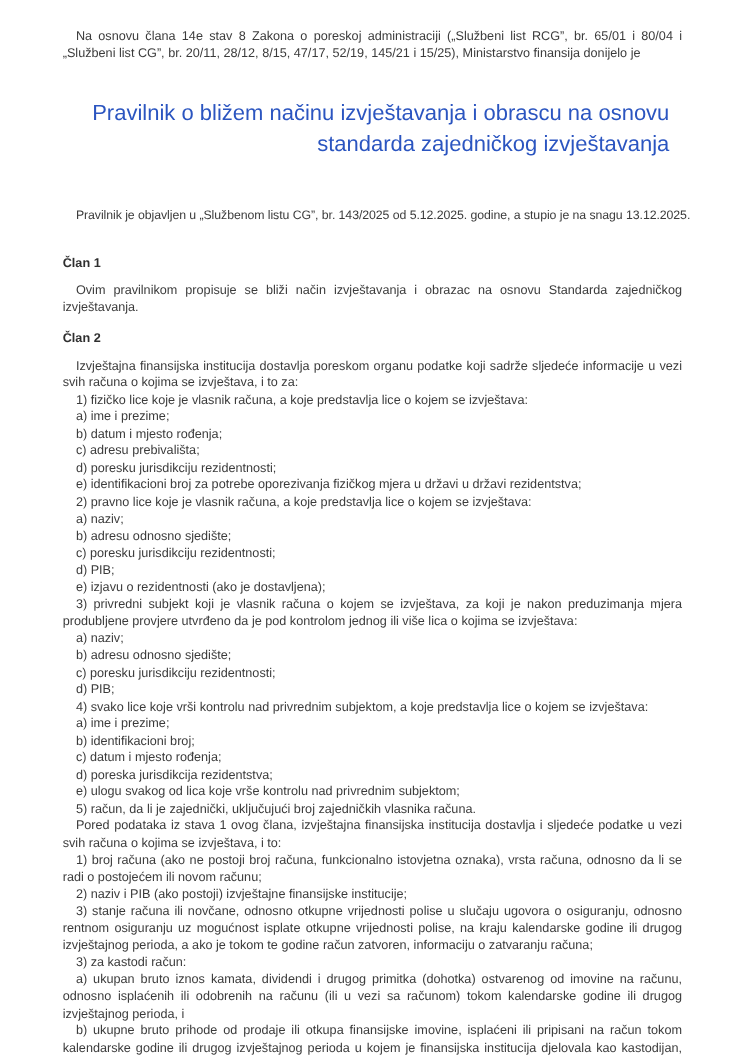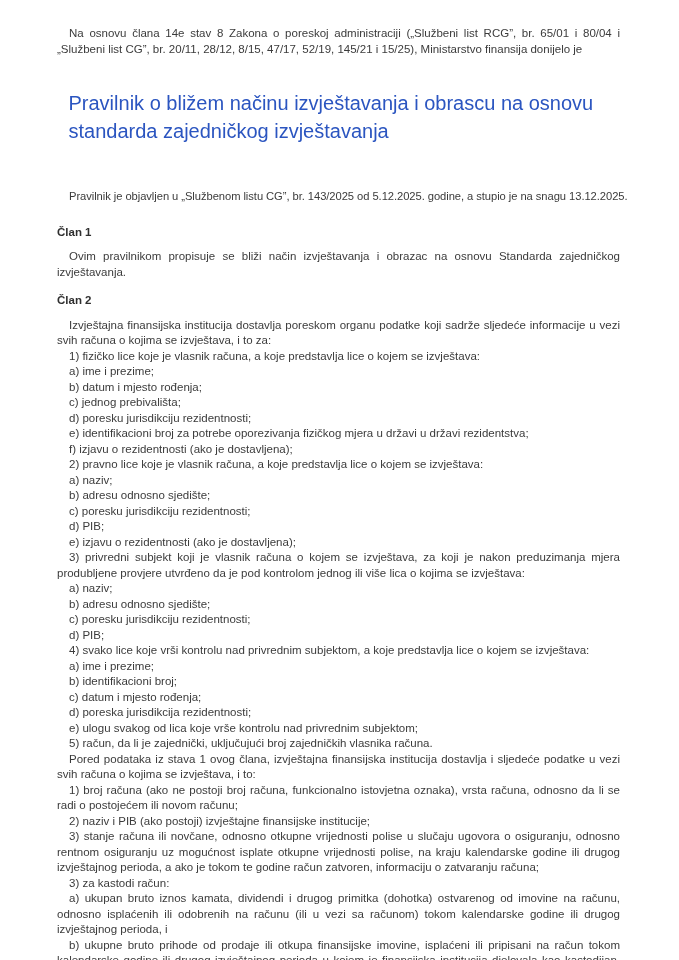--- a/index.html
+++ b/index.html
@@ -24,25 +24,25 @@
     margin: 0;
     text-align: justify;
     text-indent: 12px;
   }
   .doc-title {
     margin: 32px auto 0 auto;
     max-width: 540px;
     font-size: 20px;
     line-height: 28px;
     font-weight: 500;
-    text-align: left;
+    text-align: right;
     color: #2b55c0;
   }
   .publication {
-    margin: 44px 0 20px 0;
+    margin: 44px 0 28px 0;
     text-indent: 12px;
     white-space: nowrap;
     font-size: 11.2px;
     letter-spacing: -0.06px;
   }
   .clan-heading {
     margin: 13px 0 9px 0;
     font-weight: bold;
     text-align: left;
     color: #2f2f2f;
@@ -64,40 +64,39 @@
   <p class="publication">Pravilnik je objavljen u „Službenom listu CG”, br. 143/2025 od 5.12.2025. godine, a stupio je na snagu 13.12.2025.</p>
 
   <div>
       <div class="clan-heading">Član 1</div>
       <p class="body-para">Ovim pravilnikom propisuje se bliži način izvještavanja i obrazac na osnovu Standarda zajedničkog izvještavanja.</p>
       <div class="clan-heading">Član 2</div>
       <p class="body-para">Izvještajna finansijska institucija dostavlja poreskom organu podatke koji sadrže sljedeće informacije u vezi svih računa o kojima se izvještava, i to za:</p>
       <p class="body-para">1) fizičko lice koje je vlasnik računa, a koje predstavlja lice o kojem se izvještava:</p>
       <p class="body-para">a) ime i prezime;</p>
       <p class="body-para">b) datum i mjesto rođenja;</p>
-      <p class="body-para">c) jednog prebivališta;</p>
+      <p class="body-para">c) adresu prebivališta;</p>
       <p class="body-para">d) poresku jurisdikciju rezidentnosti;</p>
       <p class="body-para">e) identifikacioni broj za potrebe oporezivanja fizičkog mjera u državi u državi rezidentstva;</p>
-      <p class="body-para">f) izjavu o rezidentnosti (ako je dostavljena);</p>
       <p class="body-para">2) pravno lice koje je vlasnik računa, a koje predstavlja lice o kojem se izvještava:</p>
       <p class="body-para">a) naziv;</p>
       <p class="body-para">b) adresu odnosno sjedište;</p>
       <p class="body-para">c) poresku jurisdikciju rezidentnosti;</p>
       <p class="body-para">d) PIB;</p>
       <p class="body-para">e) izjavu o rezidentnosti (ako je dostavljena);</p>
       <p class="body-para">3) privredni subjekt koji je vlasnik računa o kojem se izvještava, za koji je nakon preduzimanja mjera produbljene provjere utvrđeno da je pod kontrolom jednog ili više lica o kojima se izvještava:</p>
       <p class="body-para">a) naziv;</p>
       <p class="body-para">b) adresu odnosno sjedište;</p>
       <p class="body-para">c) poresku jurisdikciju rezidentnosti;</p>
       <p class="body-para">d) PIB;</p>
       <p class="body-para">4) svako lice koje vrši kontrolu nad privrednim subjektom, a koje predstavlja lice o kojem se izvještava:</p>
       <p class="body-para">a) ime i prezime;</p>
       <p class="body-para">b) identifikacioni broj;</p>
       <p class="body-para">c) datum i mjesto rođenja;</p>
-      <p class="body-para">d) poreska jurisdikcija rezidentnosti;</p>
+      <p class="body-para">d) poreska jurisdikcija rezidentstva;</p>
       <p class="body-para">e) ulogu svakog od lica koje vrše kontrolu nad privrednim subjektom;</p>
       <p class="body-para">5) račun, da li je zajednički, uključujući broj zajedničkih vlasnika računa.</p>
       <p class="body-para">Pored podataka iz stava 1 ovog člana, izvještajna finansijska institucija dostavlja i sljedeće podatke u vezi svih računa o kojima se izvještava, i to:</p>
       <p class="body-para">1) broj računa (ako ne postoji broj računa, funkcionalno istovjetna oznaka), vrsta računa, odnosno da li se radi o postojećem ili novom računu;</p>
       <p class="body-para">2) naziv i PIB (ako postoji) izvještajne finansijske institucije;</p>
       <p class="body-para">3) stanje računa ili novčane, odnosno otkupne vrijednosti polise u slučaju ugovora o osiguranju, odnosno rentnom osiguranju uz mogućnost isplate otkupne vrijednosti polise, na kraju kalendarske godine ili drugog izvještajnog perioda, a ako je tokom te godine račun zatvoren, informaciju o zatvaranju računa;</p>
       <p class="body-para">3) za kastodi račun:</p>
       <p class="body-para">a) ukupan bruto iznos kamata, dividendi i drugog primitka (dohotka) ostvarenog od imovine na računu, odnosno isplaćenih ili odobrenih na računu (ili u vezi sa računom) tokom kalendarske godine ili drugog izvještajnog perioda, i</p>
       <p class="body-para">b) ukupne bruto prihode od prodaje ili otkupa finansijske imovine, isplaćeni ili pripisani na račun tokom kalendarske godine ili drugog izvještajnog perioda u kojem je finansijska institucija djelovala kao kastodijan, broker, punomoćnik ili</p>
     </div>

